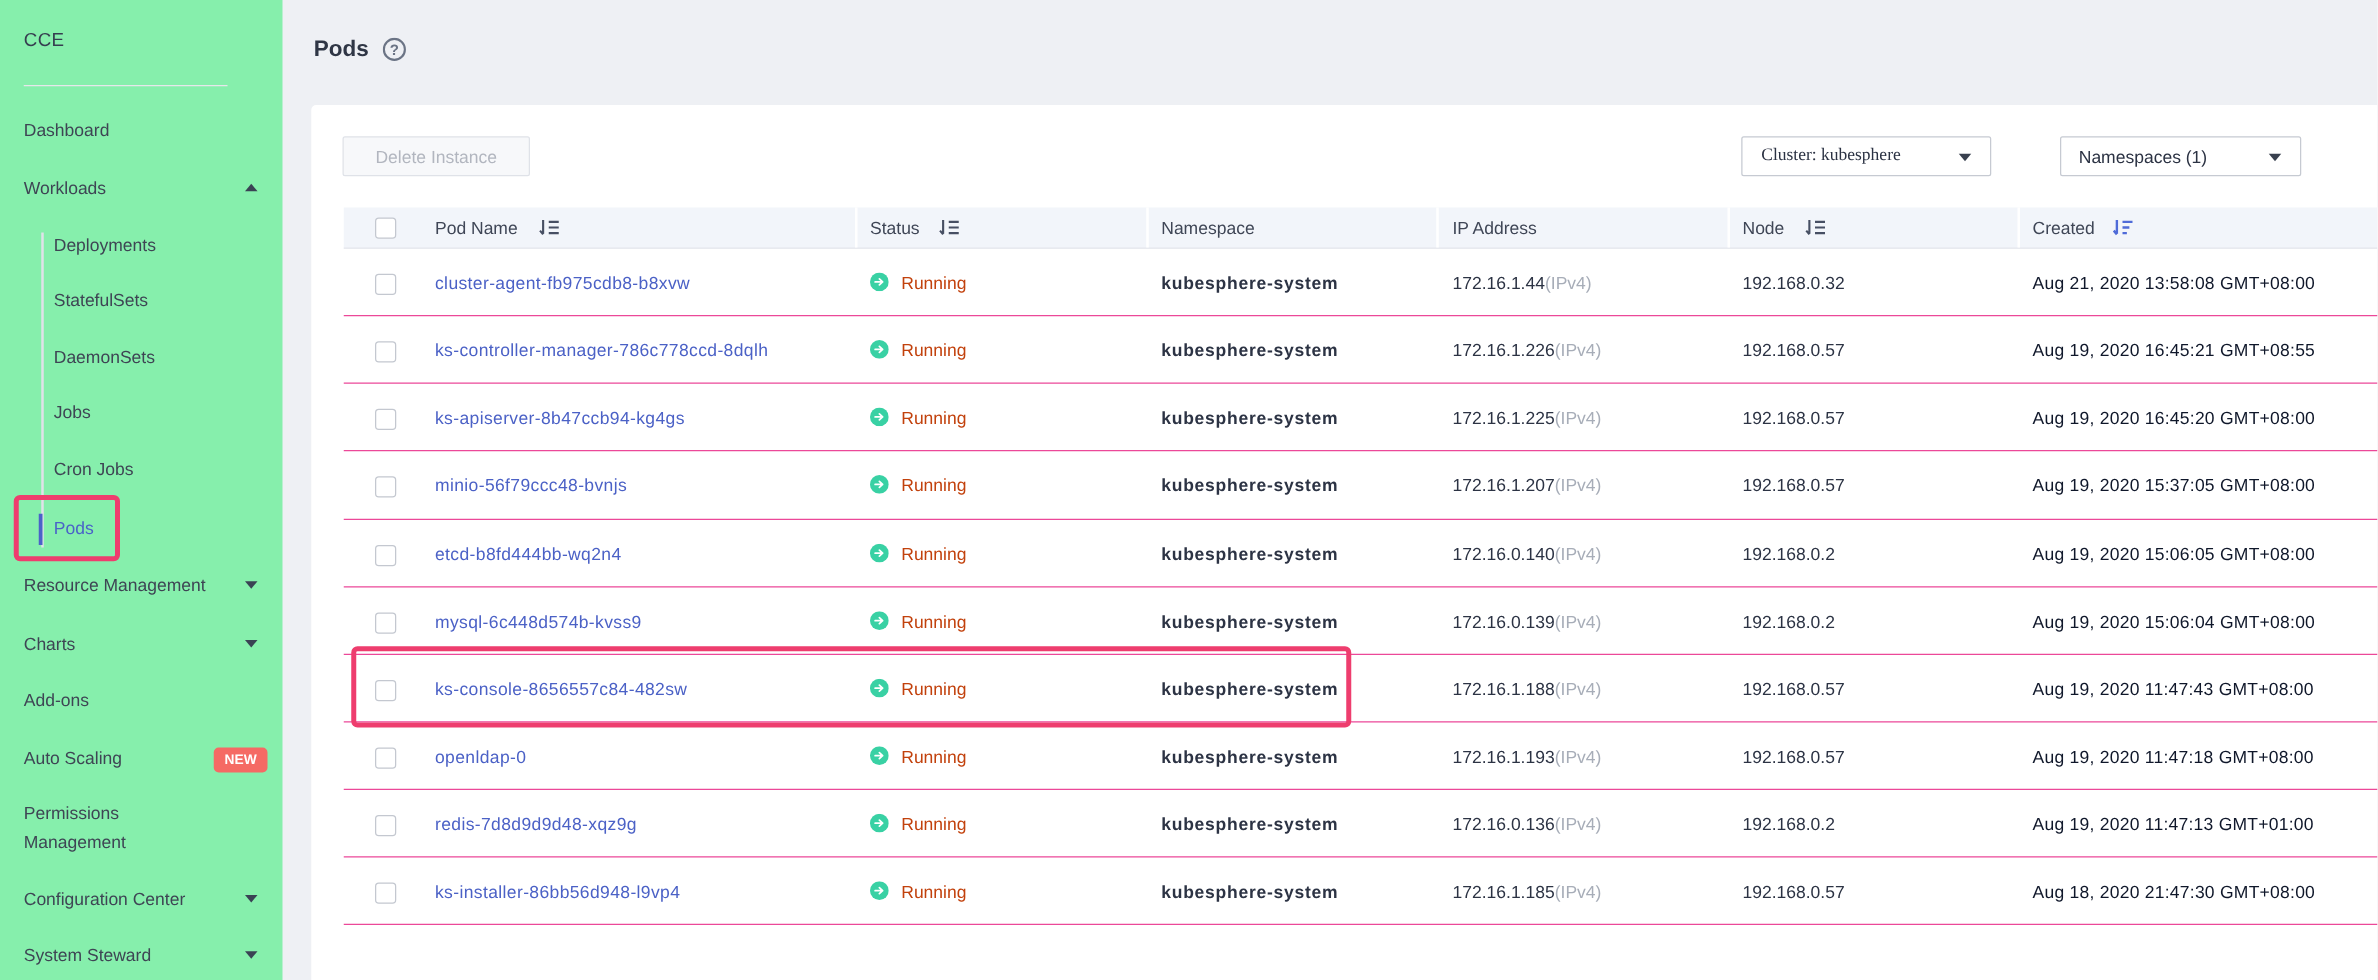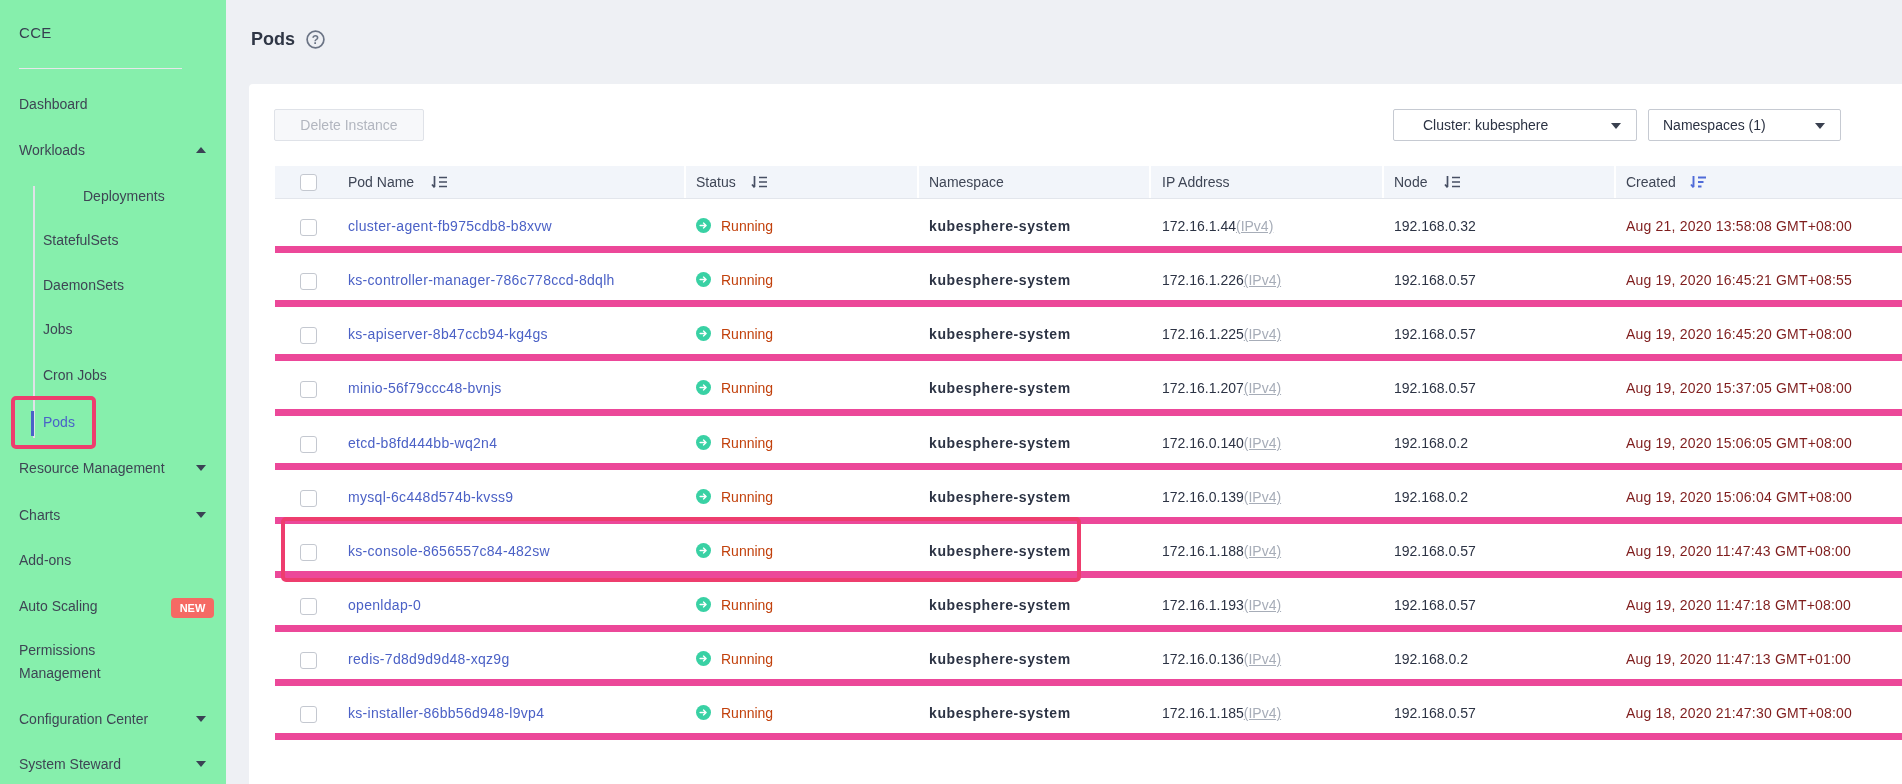--- a/index.html
+++ b/index.html
@@ -28,50 +28,50 @@
 
   .select { position:absolute; top:109px; height:32px; background:#fff; border:1px solid #c6cad2; border-radius:2px; font-size:14px; color:#2b3243; line-height:30px; }
   .sel-caret { position:absolute; right:15px; top:13px; width:0; height:0; border-left:5px solid transparent; border-right:5px solid transparent; border-top:6px solid #39404f; }
 
   
   #thead { position:absolute; left:275px; top:166px; width:1627px; height:33px; background:#f2f5fa; border-bottom:1px solid #e3e6ec; }
   .hgap { position:absolute; top:166px; width:2px; height:32px; background:#ffffff; }
   .htxt { position:absolute; top:8px; font-size:14px; color:#3f4656; white-space:nowrap; }
   .sorti { top:175px; }
   #rows { position:absolute; left:275px; top:199px; width:1627px; }
-  .row { position:relative; width:100%; height:54.14px; border-bottom:7px solid #ec4899; }
+  .row { position:relative; width:100%; height:54.14px; border-bottom:1px solid #ec4899; }
   .cb { position:absolute; left:25px; top:20px; width:17px; height:17px; border:1px solid #c4c8d0; border-radius:3px; background:#fff; }
   .link { position:absolute; left:73px; top:19px; font-size:14px; color:#4b61c6; white-space:nowrap; letter-spacing:0.3px; }
   .stat { position:absolute; left:446px; top:19px; font-size:14px; color:#c2410c; }
   .ns   { position:absolute; left:654px; top:19px; font-size:14px; color:#2c3344; letter-spacing:0.6px;font-weight:bold; }
   .ip   { position:absolute; left:887px; top:19px; font-size:14px; color:#2c3344; }
-  .ip span { color:#a7adb8;text-decoration:underline; }
+  .ip span { color:#a7adb8; }
   .node { position:absolute; left:1119px; top:19px; font-size:14px; color:#2c3344; }
-  .crt  { position:absolute; left:1351px; top:19px; font-size:14px; color:#7f1d1d; white-space:nowrap; letter-spacing:0.2px; }
+  .crt  { position:absolute; left:1351px; top:19px; font-size:14px; color:#0f172a; white-space:nowrap; letter-spacing:0.2px; }
   .gicon { position:absolute; left:421px; top:19px; }
 
   
   .pink1 { position:absolute; left:10.5px; top:396px; width:85px; height:53px; border:4px solid #ee3d6e; border-radius:5px; }
   .pink2 { position:absolute; left:281px; top:517px; width:800px; height:65px; border:4px solid #ee3d6e; border-radius:5px; }
 </style>
 </head>
 <body>
 
 <div id="main"></div>
 
 <div id="card"></div>
 <div class="title">Pods</div>
 <svg class="abs" style="left:306px; top:30px;" width="19" height="19" viewBox="0 0 19 19">
   <circle cx="9.5" cy="9.5" r="8.4" fill="none" stroke="#6b7485" stroke-width="1.7"></circle>
   <text x="9.5" y="13.7" font-size="12" font-weight="bold" fill="#6b7485" text-anchor="middle" font-family="Liberation Sans">?</text>
 </svg>
 
 <div class="btn-del">Delete Instance</div>
 
-<div class="select" style="left:1393px; width:244px; padding-left:29px;">Cluster: kubesphere<span class="sel-caret"></span></div>
+<div class="select" style="left:1393px; width:200px; padding-left:15px;font-family:Liberation Serif, serif;">Cluster: kubesphere<span class="sel-caret"></span></div>
 <div class="select" style="left:1648px; width:193px; padding-left:14px;">Namespaces (1)<span class="sel-caret"></span></div>
 
 <div id="thead"></div>
 <div class="hgap" style="left:684px;"></div>
 <div class="hgap" style="left:916.5px;"></div>
 <div class="hgap" style="left:1149px;"></div>
 <div class="hgap" style="left:1381.5px;"></div>
 <div class="hgap" style="left:1614px;"></div>
 <div class="cb" style="left:300px; top:173.5px; position:absolute;"></div>
 <div class="htxt" style="left:348px; top:174px; position:absolute;">Pod Name</div>
@@ -226,21 +226,21 @@
     </div>
 </div>
 
 <div id="sidebar">
   <div class="cce">CCE</div>
   <div class="sdiv"></div>
   <div class="mi" style="top:96px;">Dashboard</div>
   <div class="mi" style="top:142px;">Workloads</div>
   <div class="caret-u" style="top:147px;"></div>
   <div class="subline"></div>
-  <div class="smi" style="top:188px;margin-left:40px;">Deployments</div>
+  <div class="smi" style="top:188px;">Deployments</div>
   <div class="smi" style="top:232px;">StatefulSets</div>
   <div class="smi" style="top:277px;">DaemonSets</div>
   <div class="smi" style="top:321px;">Jobs</div>
   <div class="smi" style="top:367px;">Cron Jobs</div>
   <div class="bluebar"></div>
   <div class="smi" style="top:414px; color:#4a62c8;">Pods</div>
   <div class="mi" style="top:460px;">Resource Management</div>
   <div class="caret-d" style="top:465px;"></div>
   <div class="mi" style="top:507px;">Charts</div>
   <div class="caret-d" style="top:512px;"></div>

